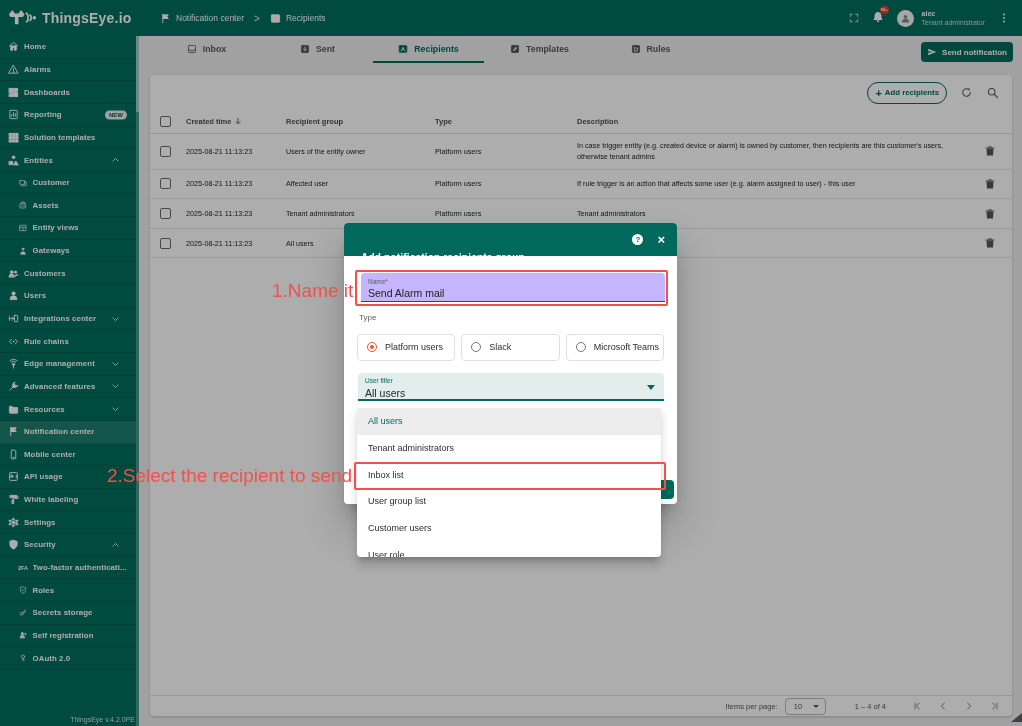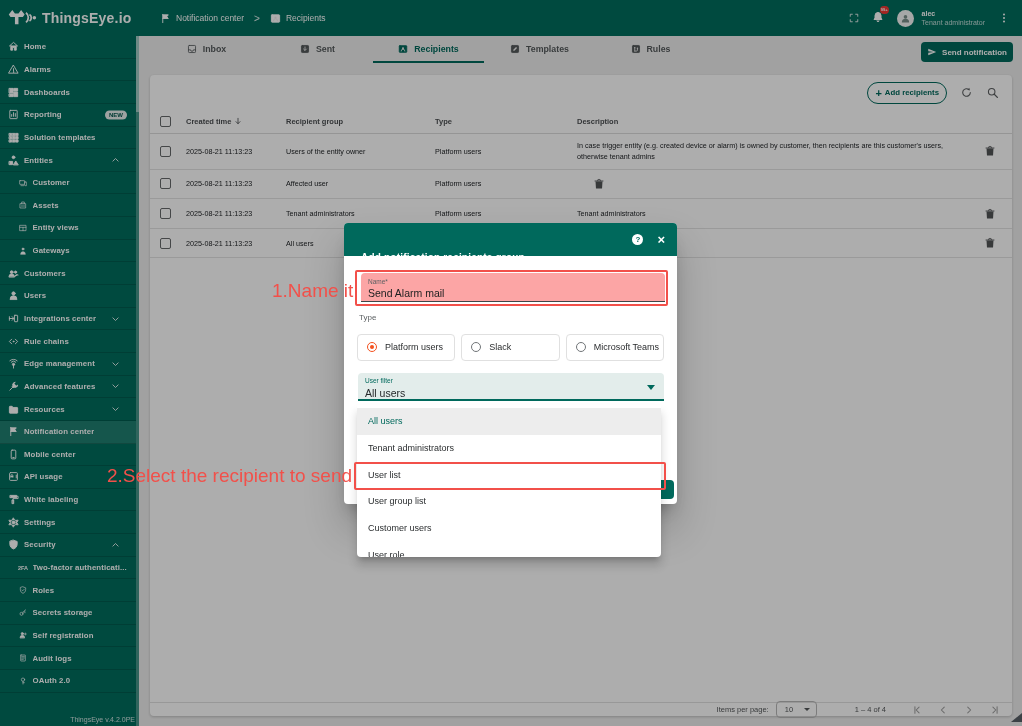--- a/index.html
+++ b/index.html
@@ -64,40 +64,40 @@
   .tc.c-type { width:142px; }
   .tc.c-desc { flex:1 1 auto; min-width:0; }
   .tc.c-act { width:44px; display:flex; justify-content:center; padding-right:0; }
   .th { font-size:7.5px; font-weight:bold; color:#4c4f52; display:flex; align-items:center; gap:3px; }
   .td { font-size:7.2px; color:#212427; }
   .td.desc { line-height:11px; padding-top:6.5px; padding-bottom:6.5px; }
   .cbx { display:block; width:11px; height:11px; border:1.5px solid #66696b; border-radius:2px; }
   .trash { color:#515456; }
 
   
-  .paginator { position:absolute; left:0; right:0; bottom:0; height:14px; border-top:1px solid #e0e0e0; display:flex; align-items:center; justify-content:flex-end; font-size:7.5px; color:#55585a; padding-right:12px; }
+  .paginator { position:absolute; left:0; right:0; bottom:0; height:21px; border-top:1px solid #e0e0e0; display:flex; align-items:center; justify-content:flex-end; font-size:7.5px; color:#55585a; padding-right:12px; }
   .pp-label { margin-right:7px; }
-  .pp-select { width:41px; height:17px; border:1px solid #b7b7b7; border-radius:4px; display:flex; align-items:center; justify-content:space-between; padding:0 6px 0 8px; margin-right:38px; }
+  .pp-select { width:41px; height:17px; border:1px solid #b7b7b7; border-radius:4px; display:flex; align-items:center; justify-content:space-between; padding:0 6px 0 8px; margin-right:29px; }
   .pp-caret { width:0; height:0; border-left:3px solid transparent; border-right:3px solid transparent; border-top:3.5px solid #55585a; }
   .pp-range { margin-right:26px; }
   .pager { display:flex; align-items:center; gap:16px; color:#9e9e9e; }
   .cursor { position:absolute; right:0; bottom:0; z-index:90; }
 
   
   .backdrop { position:absolute; inset:0; background:rgba(0,0,0,.32); z-index:10; }
 
   
   .dialog { position:absolute; left:344px; top:223px; width:333px; height:281px; background:#fff; border-radius:4px; z-index:20; box-shadow:0 11px 15px -7px rgba(0,0,0,.3), 0 24px 38px 3px rgba(0,0,0,.18); }
   .dlg-head { position:absolute; left:0; top:0; right:0; height:33px; background:#00695c; border-radius:4px 4px 0 0; display:flex; align-items:center; padding:0 12px 0 17px; }
   .dlg-title { color:#fff; font-size:10px; font-weight:bold; letter-spacing:.2px;margin-top:36px; }
   .dlg-head-right { margin-left:auto; display:flex; align-items:center; gap:14px; }
   .help-circle { width:11px; height:11px; border-radius:50%; background:#fff; color:#00695c; font-size:8px; font-weight:bold; display:flex; align-items:center; justify-content:center; line-height:1; }
   .dlg-close { color:#fff; font-size:13px; font-weight:bold; line-height:1; }
   .field { position:absolute; border-radius:4px 4px 0 0; }
-  .f-name { left:17px; top:50px; width:304px; height:29px; background:#fca5a5; border-bottom:1px solid #3f4446; }
+  .f-name { left:17px; top:50px; width:304px; height:29px; background:#c4b5fd; border-bottom:1px solid #3f4446; }
   .f-label { position:absolute; left:7px; top:4.5px; font-size:6.5px; color:#5c6063; }
   .f-value { position:absolute; left:7px; top:14px; font-size:10.5px; color:#1c1e1f; }
   .type-label { position:absolute; left:15px; top:90px; font-size:8px; color:#5c6063; }
   .radio-row { position:absolute; left:13px; top:111px; width:307px; height:26.5px; display:flex; gap:6px; }
   .radio-box { flex:1; border:1px solid #e0e0e0; border-radius:4px; display:flex; align-items:center; padding-left:9px; gap:8px; background:#fff; }
   .rdot { width:10px; height:10px; border-radius:50%; border:1.5px solid #717578; position:relative; flex:none; }
   .radio-box.sel .rdot { border-color:#f4511e; }
   .radio-box.sel .rdot::after { content:""; position:absolute; left:1.5px; top:1.5px; width:4px; height:4px; border-radius:50%; background:#f4511e; }
   .radio-label { font-size:9px; color:#2a2c2e; }
   .f-filter { left:14px; top:149.5px; width:306px; height:28.5px; background:#e3edeb; border-bottom:2px solid #00695c; }
@@ -491,31 +491,20 @@
         </div>
         <div class="side-item sub">
           <span class="icon">
             <svg width="8" height="8" viewBox="0 0 24 24" fill="none" stroke="currentColor" stroke-width="2" stroke-linecap="round" stroke-linejoin="round">
               <circle cx="10" cy="8" r="3.5" fill="currentColor"></circle>
               <path d="M3 20 a7 7 0 0 1 14 0 Z" fill="currentColor"></path>
               <path d="M19 6 v6 M16 9 h6"></path>
             </svg>
           </span>
           <span class="side-label">Self registration</span>
-        </div>
-        <div class="side-item sub">
-          <span class="icon">
-            <svg width="8" height="8" viewBox="0 0 24 24" fill="none" stroke="currentColor" stroke-width="2" stroke-linecap="round" stroke-linejoin="round">
-              <rect x="5" y="3" width="14" height="18" rx="1"></rect>
-              <line x1="8" y1="8" x2="16" y2="8"></line>
-              <line x1="8" y1="12" x2="16" y2="12"></line>
-              <line x1="8" y1="16" x2="13" y2="16"></line>
-            </svg>
-          </span>
-          <span class="side-label">Audit logs</span>
         </div>
         <div class="side-item sub">
           <span class="icon">
             <svg width="8" height="8" viewBox="0 0 24 24" fill="none" stroke="currentColor" stroke-width="2" stroke-linecap="round" stroke-linejoin="round">
               <circle cx="12" cy="8" r="5"></circle>
               <path d="M12 13 V21 M12 17 h4"></path>
             </svg>
           </span>
           <span class="side-label">OAuth 2.0</span>
         </div>
@@ -647,20 +636,21 @@
                 </span>
               </div>
             </div>
             <div class="trow">
               <div class="tc c-check">
                 <span class="cbx"></span>
               </div>
               <div class="tc c-time td">2025-08-21 11:13:23</div>
               <div class="tc c-group td">Affected user</div>
               <div class="tc c-type td">Platform users</div>
+              <div class="tc c-desc td desc">If rule trigger is an action that affects some user (e.g. alarm assigned to user) - this user</div>
               <div class="tc c-act">
                 <span class="icon trash">
                   <svg width="12" height="12" viewBox="0 0 24 24" fill="none" stroke="currentColor" stroke-width="2" stroke-linecap="round" stroke-linejoin="round">
                     <path d="M5 7 H19 L18 21 H6 Z" fill="currentColor" stroke="none"></path>
                     <path d="M4 6 h16" stroke-width="1.8"></path>
                     <path d="M9.5 5.5 V4 a1 1 0 0 1 1 -1 h3 a1 1 0 0 1 1 1 v1.5" stroke-width="1.8"></path>
                   </svg>
                 </span>
               </div>
             </div>
@@ -771,21 +761,21 @@
       <span class="f-label">User filter</span>
       <span class="f-value">All users</span>
       <span class="f-caret"></span>
     </div>
     <button class="add-confirm"></button>
   </div>
 
   <div class="dropdown" id="dropdown">
       <div class="opt selected">All users</div>
       <div class="opt">Tenant administrators</div>
-      <div class="opt">User list</div>
+      <div class="opt">Inbox list</div>
       <div class="opt">User group list</div>
       <div class="opt">Customer users</div>
       <div class="opt">User role</div>
     </div>
 
   <div class="ann ann-rect" style="left:355px; top:269.5px; width:313px; height:36px;"></div>
   <div class="ann ann-rect" style="left:353.5px; top:461.5px; width:312px; height:28px;"></div>
   <div class="ann ann-text" style="left:272px; top:281px; font-size:19px; line-height:19px;">1.Name it</div>
   <div class="ann ann-text" style="left:107px; top:466px; font-size:19px; line-height:19px;">2.Select the recipient to send</div>
 

